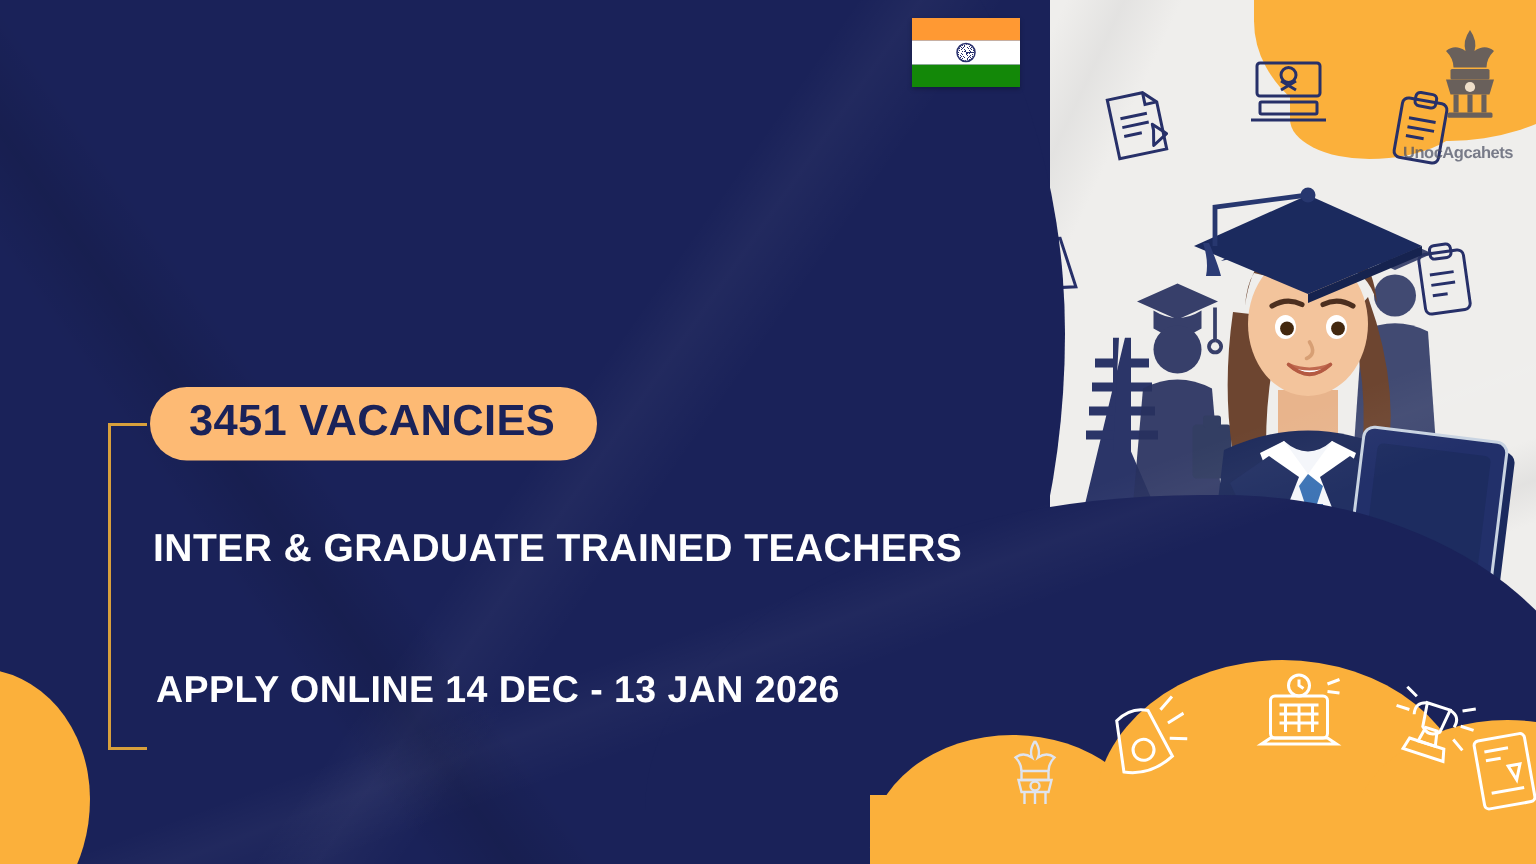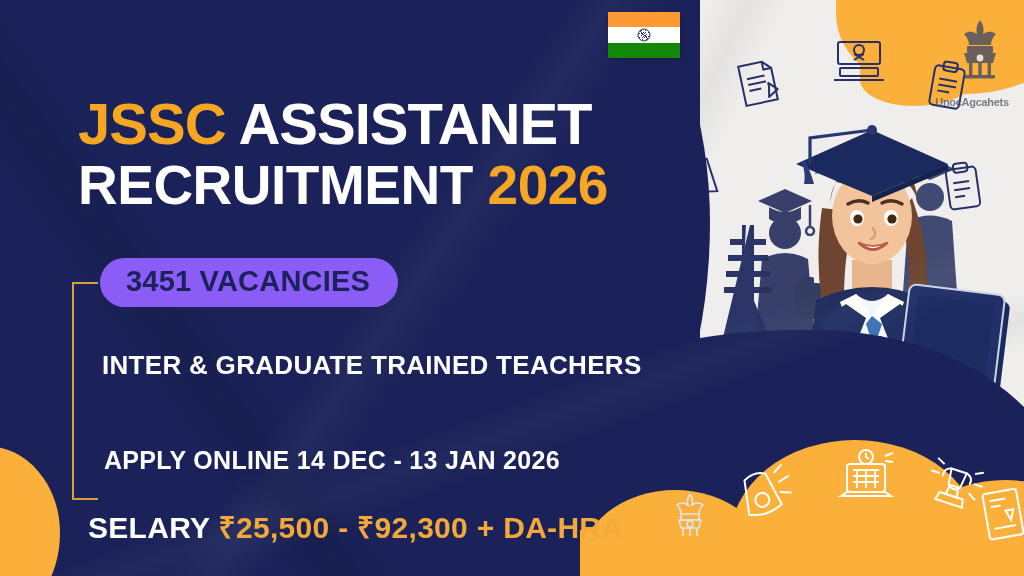--- a/index.html
+++ b/index.html
@@ -149,21 +149,21 @@
     left:72px; top:282px;
     width:26px; height:218px;
     border-left:2.5px solid #d8a03c;
     border-top:2.5px solid #d8a03c;
     border-bottom:2.5px solid #d8a03c;
   }
 
   
   .pill {
     position:absolute; left:100px; top:258px;
-    background:#8b5cf6;
+    background:#fdba74;
     color:#1a2259;
     font-size:29px; font-weight:800;
     letter-spacing:.2px;
     padding:7px 28px 9px 26px;
     border-radius:26px;
     white-space:nowrap;
   }
 
   
   .subline {
@@ -439,35 +439,21 @@
     <path d="M8 35 h32 l-3 10 h-26 z"></path>
     <circle cx="24" cy="40" r="3.4" fill="#eceaea"></circle>
     <rect x="13" y="45" width="3.4" height="12"></rect>
     <rect x="22.3" y="45" width="3.4" height="12"></rect>
     <rect x="31.6" y="45" width="3.4" height="12"></rect>
     <rect x="9" y="57" width="30" height="3.5" rx="1"></rect>
   </svg>
 
   <div class="wm-text">UnocAgcahets</div>
 
-  <div class="headline">
-    <div class="hl-row hl1">
-      <span class="gold-t">JSSC</span>
-      <span class="white-t">ASSISTANET</span>
-    </div>
-    <div class="hl-row hl2">
-      <span class="white-t">RECRUITMENT</span>
-      <span class="gold-t">2026</span>
-    </div>
-  </div>
 
   <div class="bracket"></div>
 
   <div class="pill">3451 VACANCIES</div>
 
   <div class="subline line-roles">INTER &amp; GRADUATE TRAINED TEACHERS</div>
   <div class="subline line-apply">APPLY ONLINE 14 DEC - 13 JAN 2026</div>
-  <div class="subline line-salary">
-    <span>SELARY</span>
-    <span class="amt">₹25,500 - ₹92,300 + DA-HRA</span>
-  </div>
 
 </div>
 
 </body></html>

